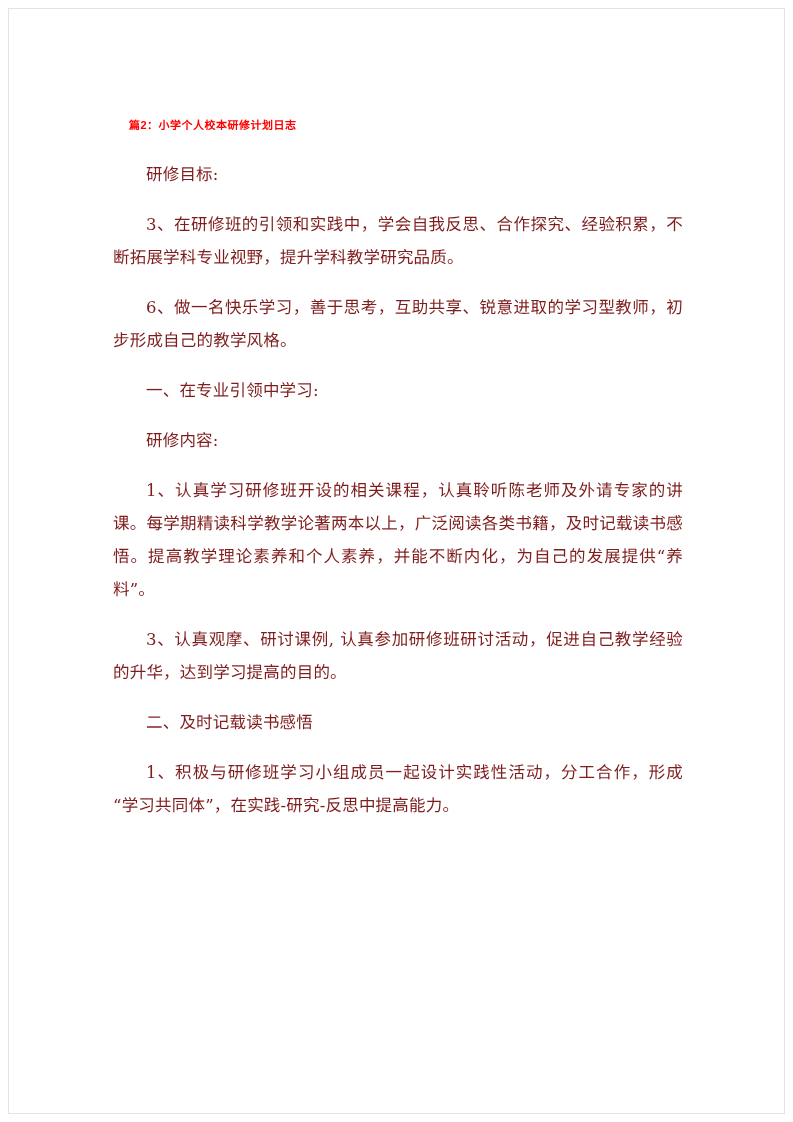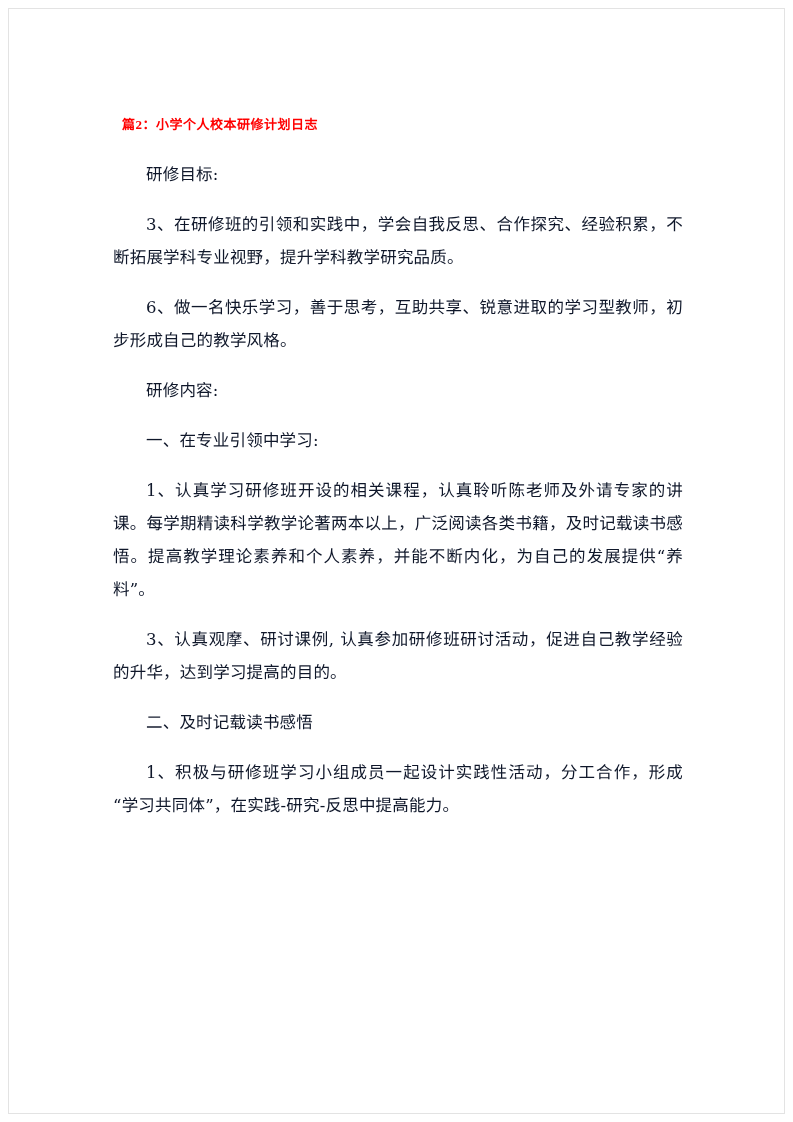--- a/index.html
+++ b/index.html
@@ -33,50 +33,50 @@
   }
   .content {
     position: absolute;
     left: 113px;
     top: 112px;
     width: 570px;
   }
   .doc-title {
     color: #ff0000;
     font-weight: bold;
-    font-size: 13px;
+    font-size: 11px;
     line-height: 26px;
     letter-spacing: 0.5px;
-    margin: 0 0 20px 9px;
-    font-family: Liberation Serif, serif;
+    margin: 0 0 20px 16px;
+    font-family: Liberation Sans, sans-serif;
   }
   p.para {
     margin: 0 0 17px 0;
     font-size: 16.5px;
     line-height: 33px;
-    color: #0f172a;
+    color: #7f1d1d;
     text-indent: 33px;
     text-align: justify;
     font-family: "DejaVu Serif", "Liberation Serif", serif;
     letter-spacing: 0.2px;
   }
 </style>
 </head>
 <body>
 
 <div class="page">
   <div class="page-border"></div>
   <div class="content">
 
     <h1 class="doc-title">篇2：小学个人校本研修计划日志</h1>
 
     <p class="para">研修目标:</p>
     <p class="para">3、在研修班的引领和实践中，学会自我反思、合作探究、经验积累，不断拓展学科专业视野，提升学科教学研究品质。</p>
     <p class="para">6、做一名快乐学习，善于思考，互助共享、锐意进取的学习型教师，初步形成自己的教学风格。</p>
+    <p class="para">一、在专业引领中学习:</p>
     <p class="para">研修内容:</p>
-    <p class="para">一、在专业引领中学习:</p>
     <p class="para">1、认真学习研修班开设的相关课程，认真聆听陈老师及外请专家的讲课。每学期精读科学教学论著两本以上，广泛阅读各类书籍，及时记载读书感悟。提高教学理论素养和个人素养，并能不断内化，为自己的发展提供“养料”。</p>
     <p class="para">3、认真观摩、研讨课例, 认真参加研修班研讨活动，促进自己教学经验的升华，达到学习提高的目的。</p>
     <p class="para">二、及时记载读书感悟</p>
     <p class="para">1、积极与研修班学习小组成员一起设计实践性活动，分工合作，形成“学习共同体”，在实践-研究-反思中提高能力。</p>
 
   </div>
 </div>
 
 </body></html>

